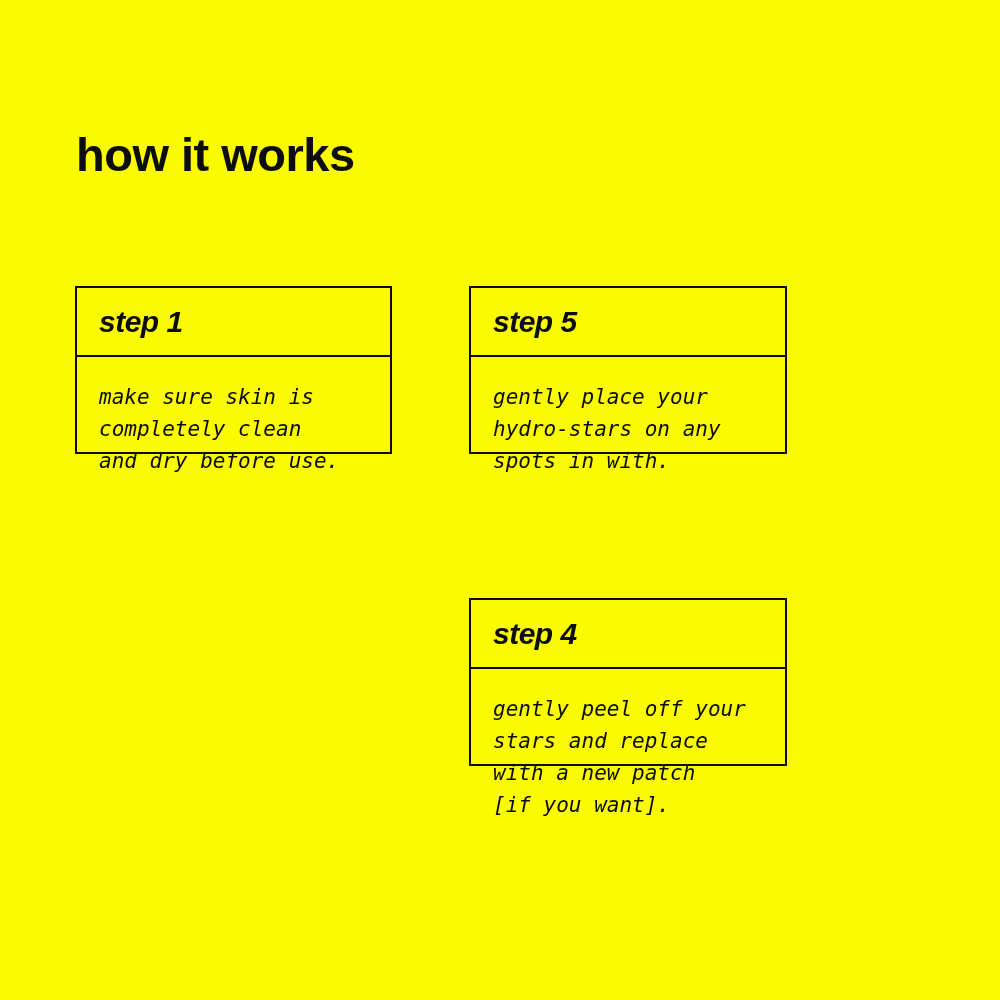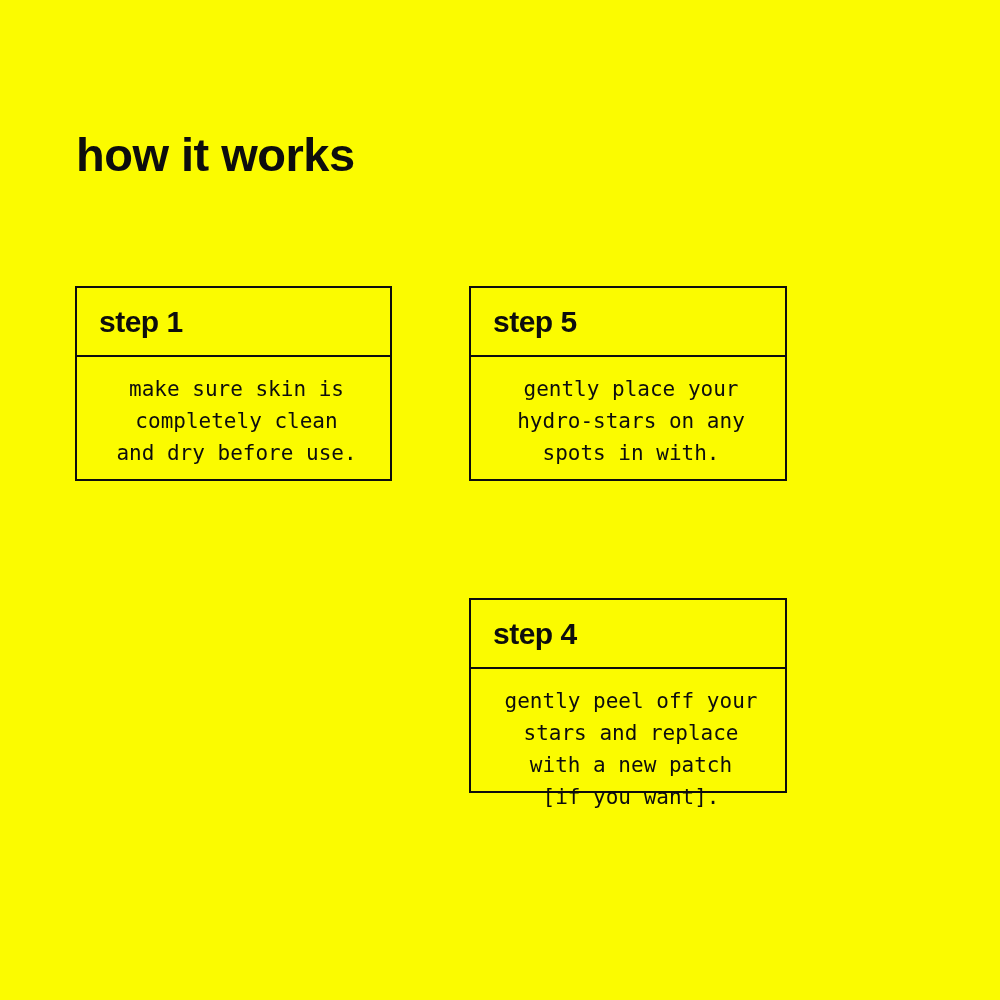--- a/index.html
+++ b/index.html
@@ -11,60 +11,60 @@
     --ink: #0d0d0d;
   }
   .canvas {
     position: relative;
     width: 1000px;
     height: 1000px;
     background: var(--bg);
     font-family: "Liberation Sans", sans-serif;
     color: var(--ink);
     overflow: hidden;
-    text-align: center;
   }
   .page-title {
     position: absolute;
     left: 76px;
     top: 100px;
     font-size: 47px;
     font-weight: 800;
     letter-spacing: -0.5px;
     line-height: 1;
     color: var(--ink);
   }
   .card {
     position: absolute;
     width: 317px;
-    height: 195px;
+    height: 168px;
     border: 2px solid var(--ink);
     box-sizing: border-box;
     background: var(--bg);
+    font-style: italic;
   }
   .card.pos-1 { left: 75px;  top: 286px; }
   .card.pos-2 { left: 469px; top: 286px; width: 318px; }
   .card.pos-3 { left: 75px;  top: 598px; }
   .card.pos-4 { left: 469px; top: 598px; width: 318px; }
   .card-header {
     height: 69px;
     box-sizing: border-box;
     border-bottom: 2px solid var(--ink);
     display: flex;
     align-items: center;
     padding-left: 22px;
   }
   .card-label {
     font-size: 30px;
     font-weight: 800;
     letter-spacing: -0.5px;
     color: var(--ink);
   }
   .card-body {
-    padding: 16px 16px 0 22px;
+    padding: 24px 16px 0 22px;
     font-family: "DejaVu Sans Mono", "Liberation Mono", monospace;
     font-size: 21px;
     line-height: 32px;
     white-space: pre-line;
     color: var(--ink);
   }
 </style>
 </head>
 <body>
 

